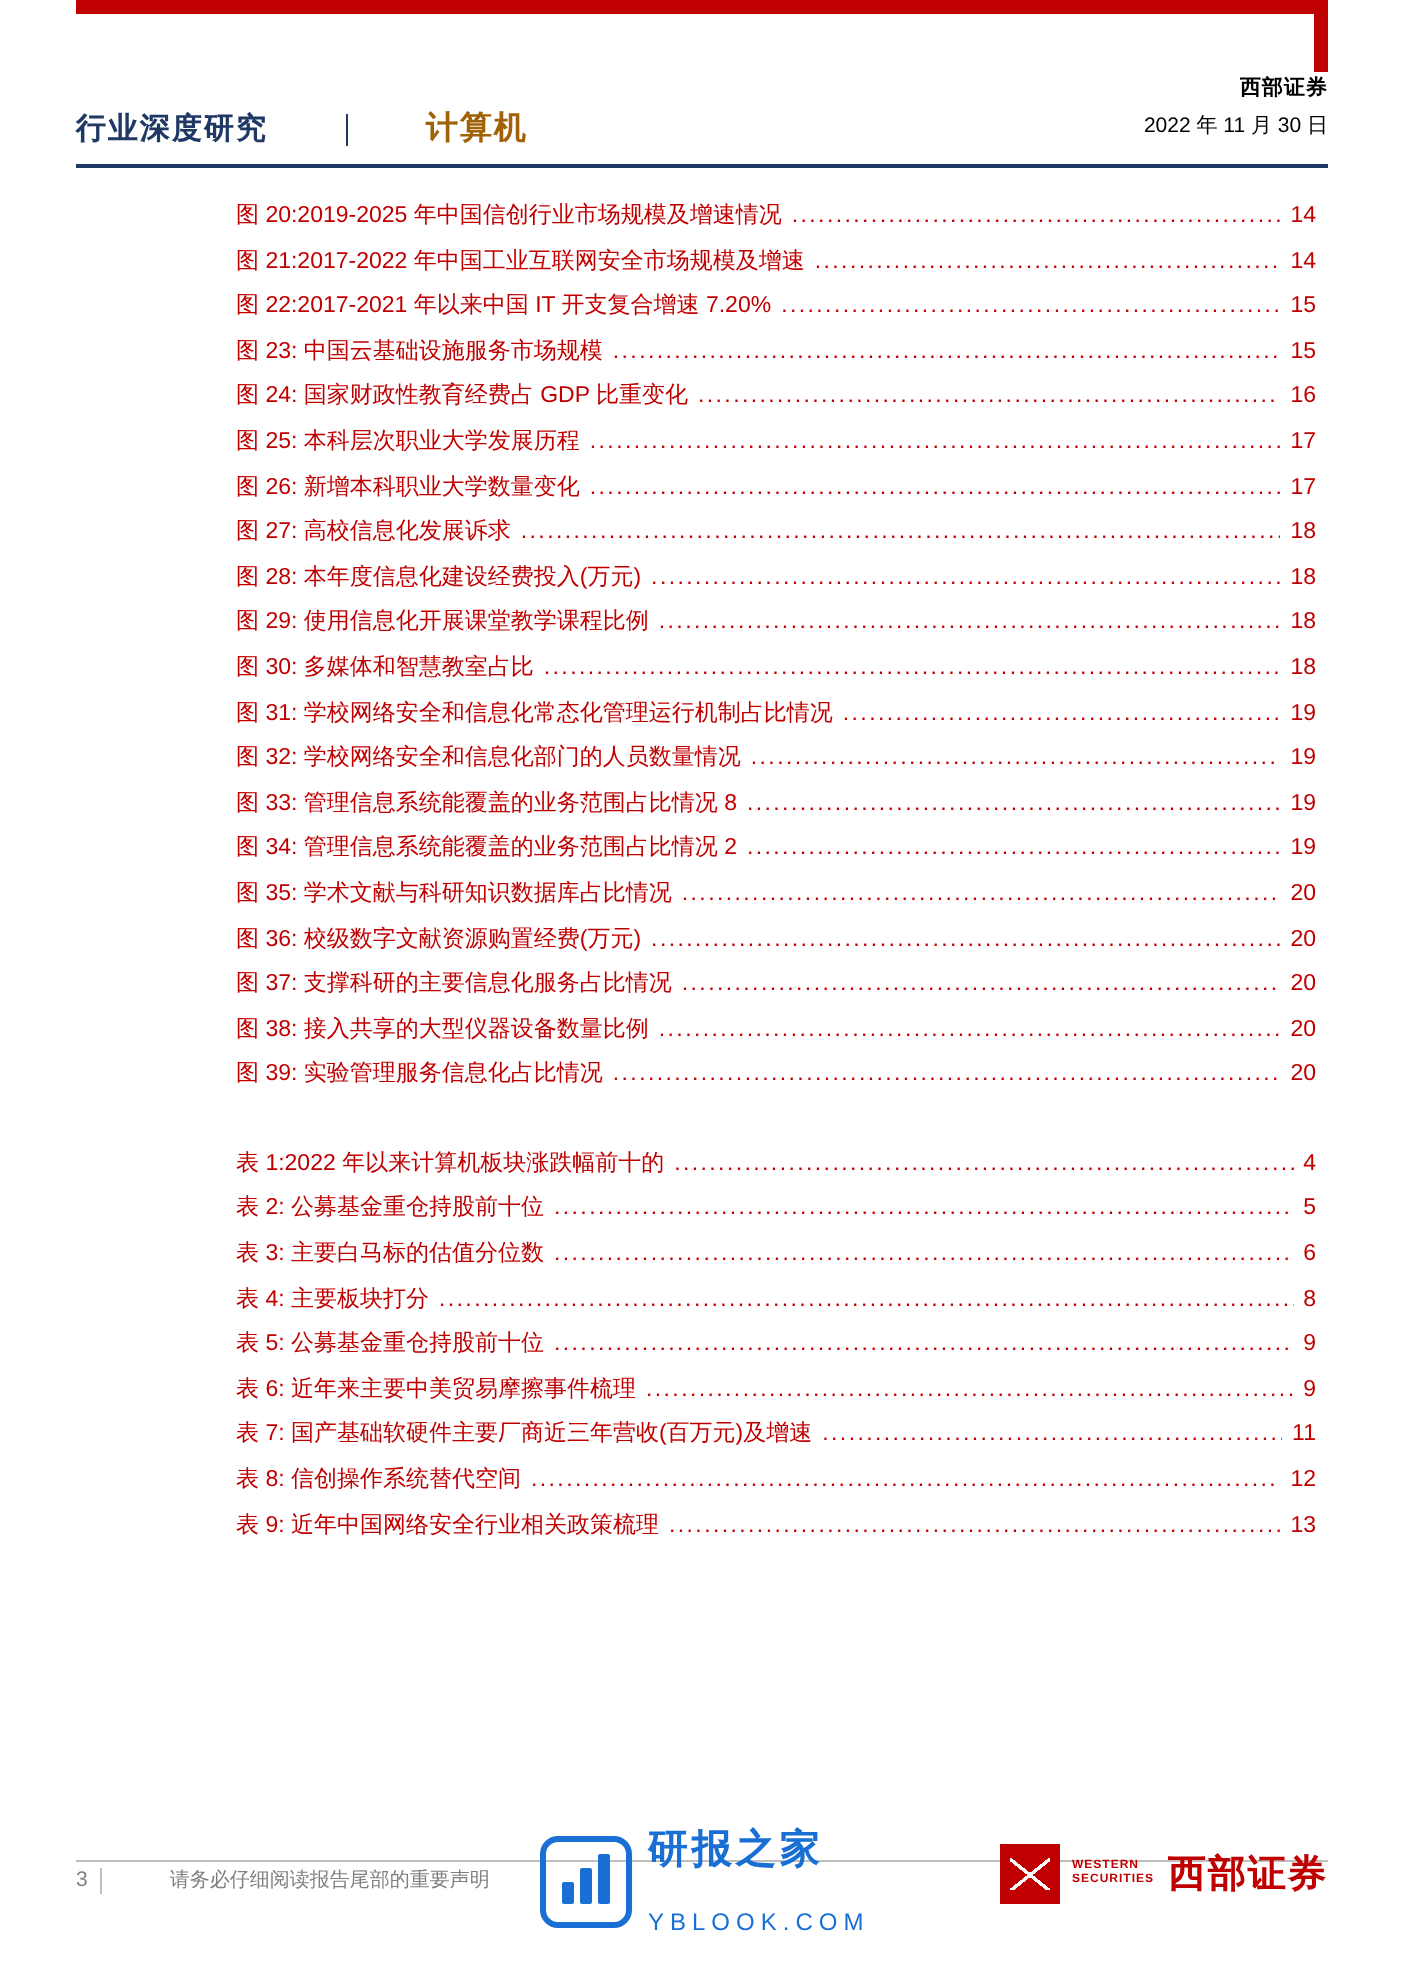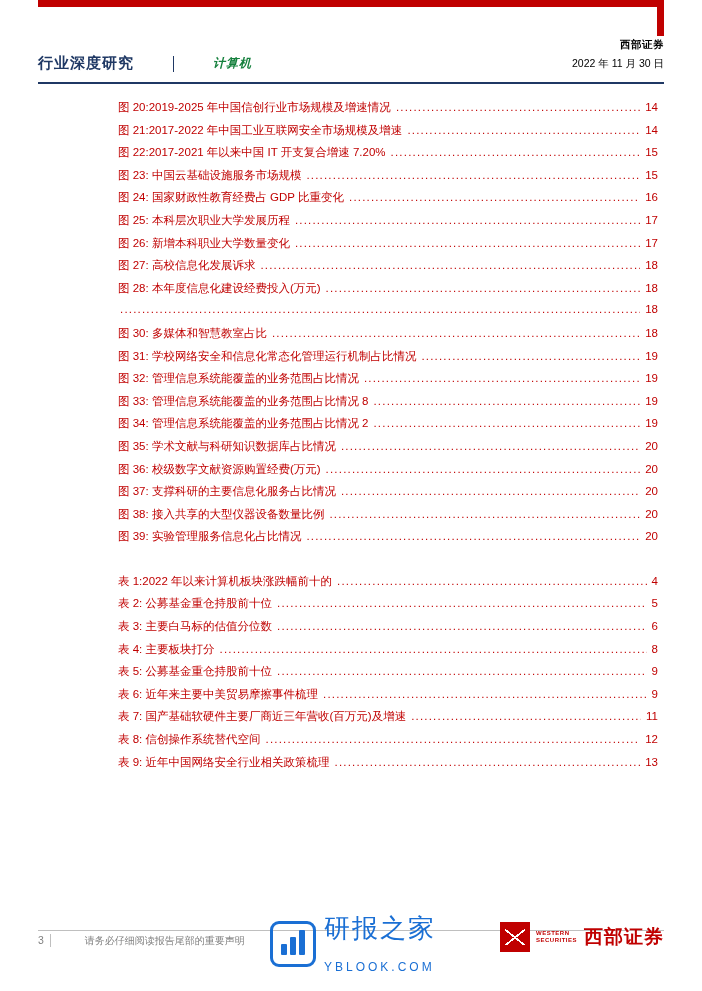--- a/index.html
+++ b/index.html
@@ -75,25 +75,24 @@
     letter-spacing: 1px;
   }
   .header-sep {
     display: inline-block;
     width: 1px;
     height: 16px;
     background: #1f3864;
     margin: 0 9px;
   }
   .header-title-sub {
-    font-size: 12px;
-    font-weight: bold;
-    color: #15803d;
+    font-size: 16px;
+    font-weight: bold;
+    color: #a16207;
     letter-spacing: 1px;
-    font-style: italic;
   }
   .header-rule {
     position: absolute;
     left: 38px;
     top: 82px;
     width: 626px;
     height: 2px;
     background: #1f3864;
   }
 
@@ -232,22 +231,22 @@
     position: absolute;
     bottom: 9px;
     width: 6px;
     background: #1a6fd4;
     border-radius: 1px;
   }
   .wm-b1 { left: 8px;  height: 11px; }
   .wm-b2 { left: 17px; height: 18px; }
   .wm-b3 { left: 26px; height: 25px; }
   .wm-text-main {
-    font-size: 26px;
-    font-weight: normal;
+    font-size: 20px;
+    font-weight: bold;
     color: #1a6fd4;
     letter-spacing: 2px;
     line-height: 1;
     font-family: "Liberation Sans", sans-serif;
   }
   .wm-text-sub {
     font-size: 12px;
     color: #1a6fd4;
     letter-spacing: 3px;
     margin-top: 20px;
@@ -313,35 +312,36 @@
       <span class="toc-label">图 27: 高校信息化发展诉求</span>
       <span class="toc-dots">................................................................................................................................................................</span>
       <span class="toc-page">18</span>
     </div>
     <div class="toc-entry">
       <span class="toc-label">图 28: 本年度信息化建设经费投入(万元)</span>
       <span class="toc-dots">................................................................................................................................................................</span>
       <span class="toc-page">18</span>
     </div>
     <div class="toc-entry">
+      <span class="toc-label">图 29: 使用信息化开展课堂教学课程比例</span>
       <span class="toc-dots">................................................................................................................................................................</span>
       <span class="toc-page">18</span>
     </div>
     <div class="toc-entry">
       <span class="toc-label">图 30: 多媒体和智慧教室占比</span>
       <span class="toc-dots">................................................................................................................................................................</span>
       <span class="toc-page">18</span>
     </div>
     <div class="toc-entry">
       <span class="toc-label">图 31: 学校网络安全和信息化常态化管理运行机制占比情况</span>
       <span class="toc-dots">................................................................................................................................................................</span>
       <span class="toc-page">19</span>
     </div>
     <div class="toc-entry">
-      <span class="toc-label">图 32: 管理信息系统能覆盖的业务范围占比情况</span>
+      <span class="toc-label">图 32: 学校网络安全和信息化部门的人员数量情况</span>
       <span class="toc-dots">................................................................................................................................................................</span>
       <span class="toc-page">19</span>
     </div>
     <div class="toc-entry">
       <span class="toc-label">图 33: 管理信息系统能覆盖的业务范围占比情况 8</span>
       <span class="toc-dots">................................................................................................................................................................</span>
       <span class="toc-page">19</span>
     </div>
     <div class="toc-entry">
       <span class="toc-label">图 34: 管理信息系统能覆盖的业务范围占比情况 2</span>

